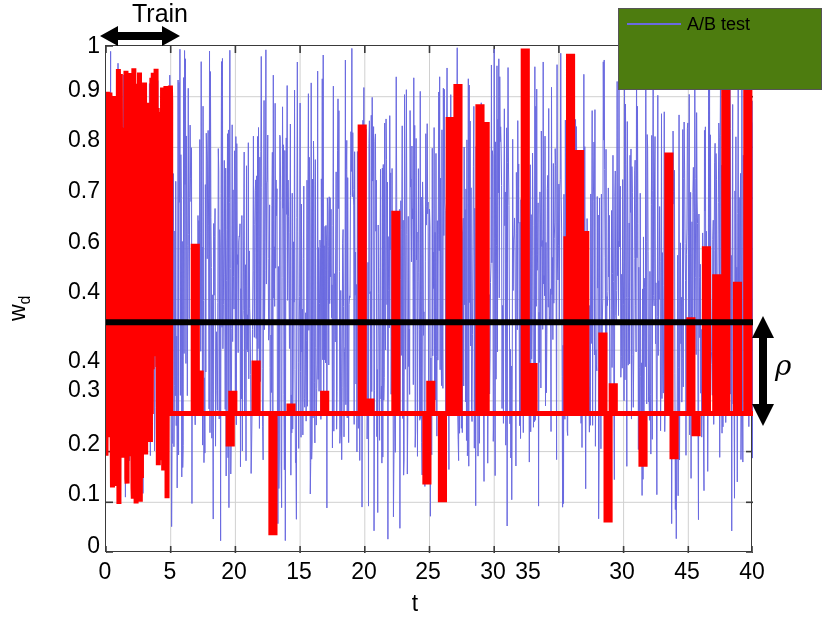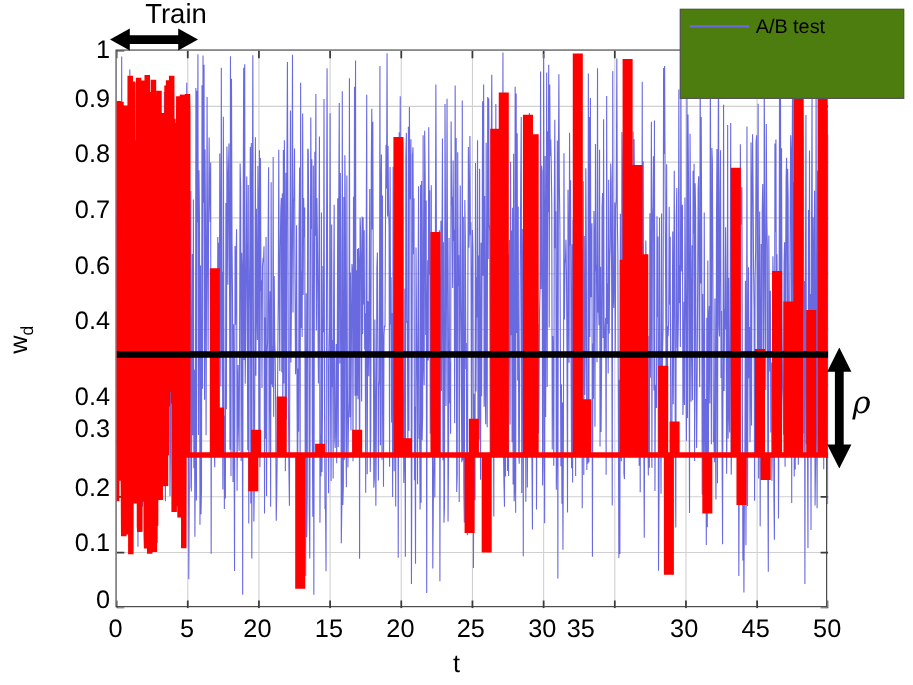--- a/index.html
+++ b/index.html
@@ -151,21 +151,21 @@
     <div class="xtick" style="left:105px">0</div>
     <div class="xtick" style="left:170px">5</div>
     <div class="xtick" style="left:234px">20</div>
     <div class="xtick" style="left:299px">15</div>
     <div class="xtick" style="left:364px">20</div>
     <div class="xtick" style="left:428px">25</div>
     <div class="xtick" style="left:493px">30</div>
     <div class="xtick" style="left:528px">35</div>
     <div class="xtick" style="left:622px">30</div>
     <div class="xtick" style="left:687px">45</div>
-    <div class="xtick" style="left:752px">50</div>
+    <div class="xtick" style="left:752px">40</div>
   </div>
 
   <div id="xaxis-title">t</div>
 
   <div id="legend">
     <div class="legend-row">
       <span class="legend-key">
         <span class="key-line key-ab"></span>
       </span>
       <span class="legend-text">A/B test</span>

